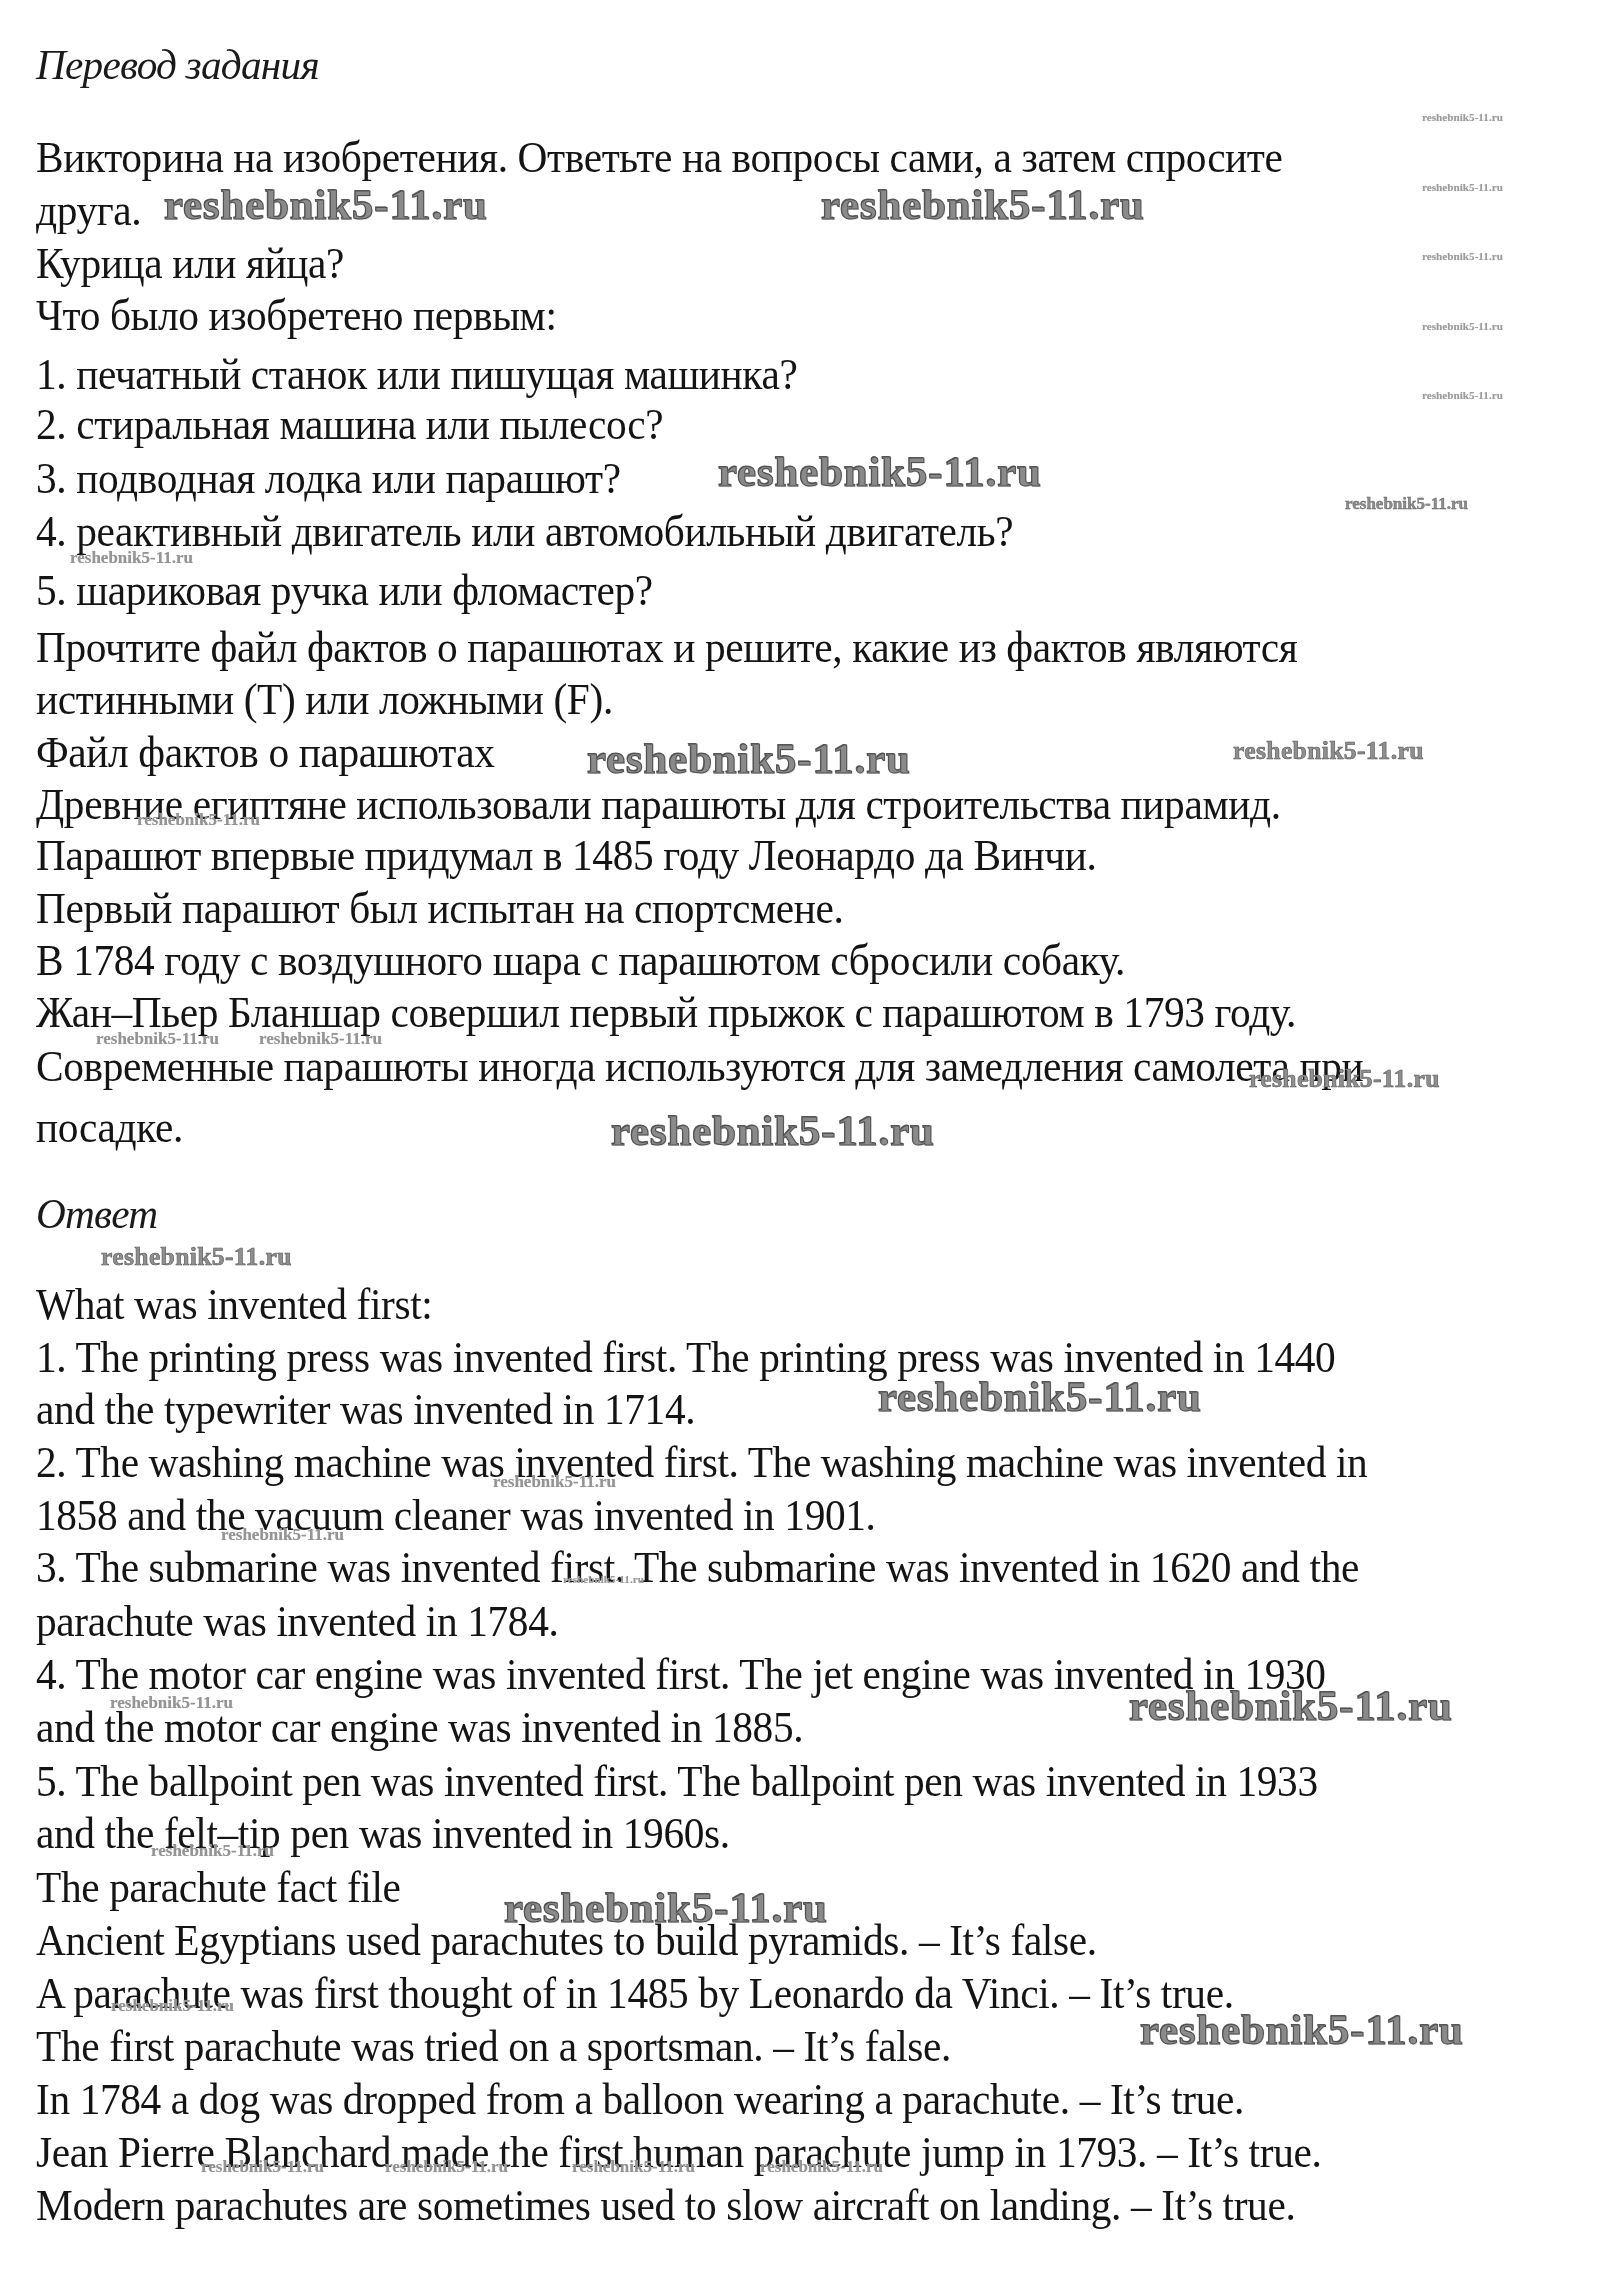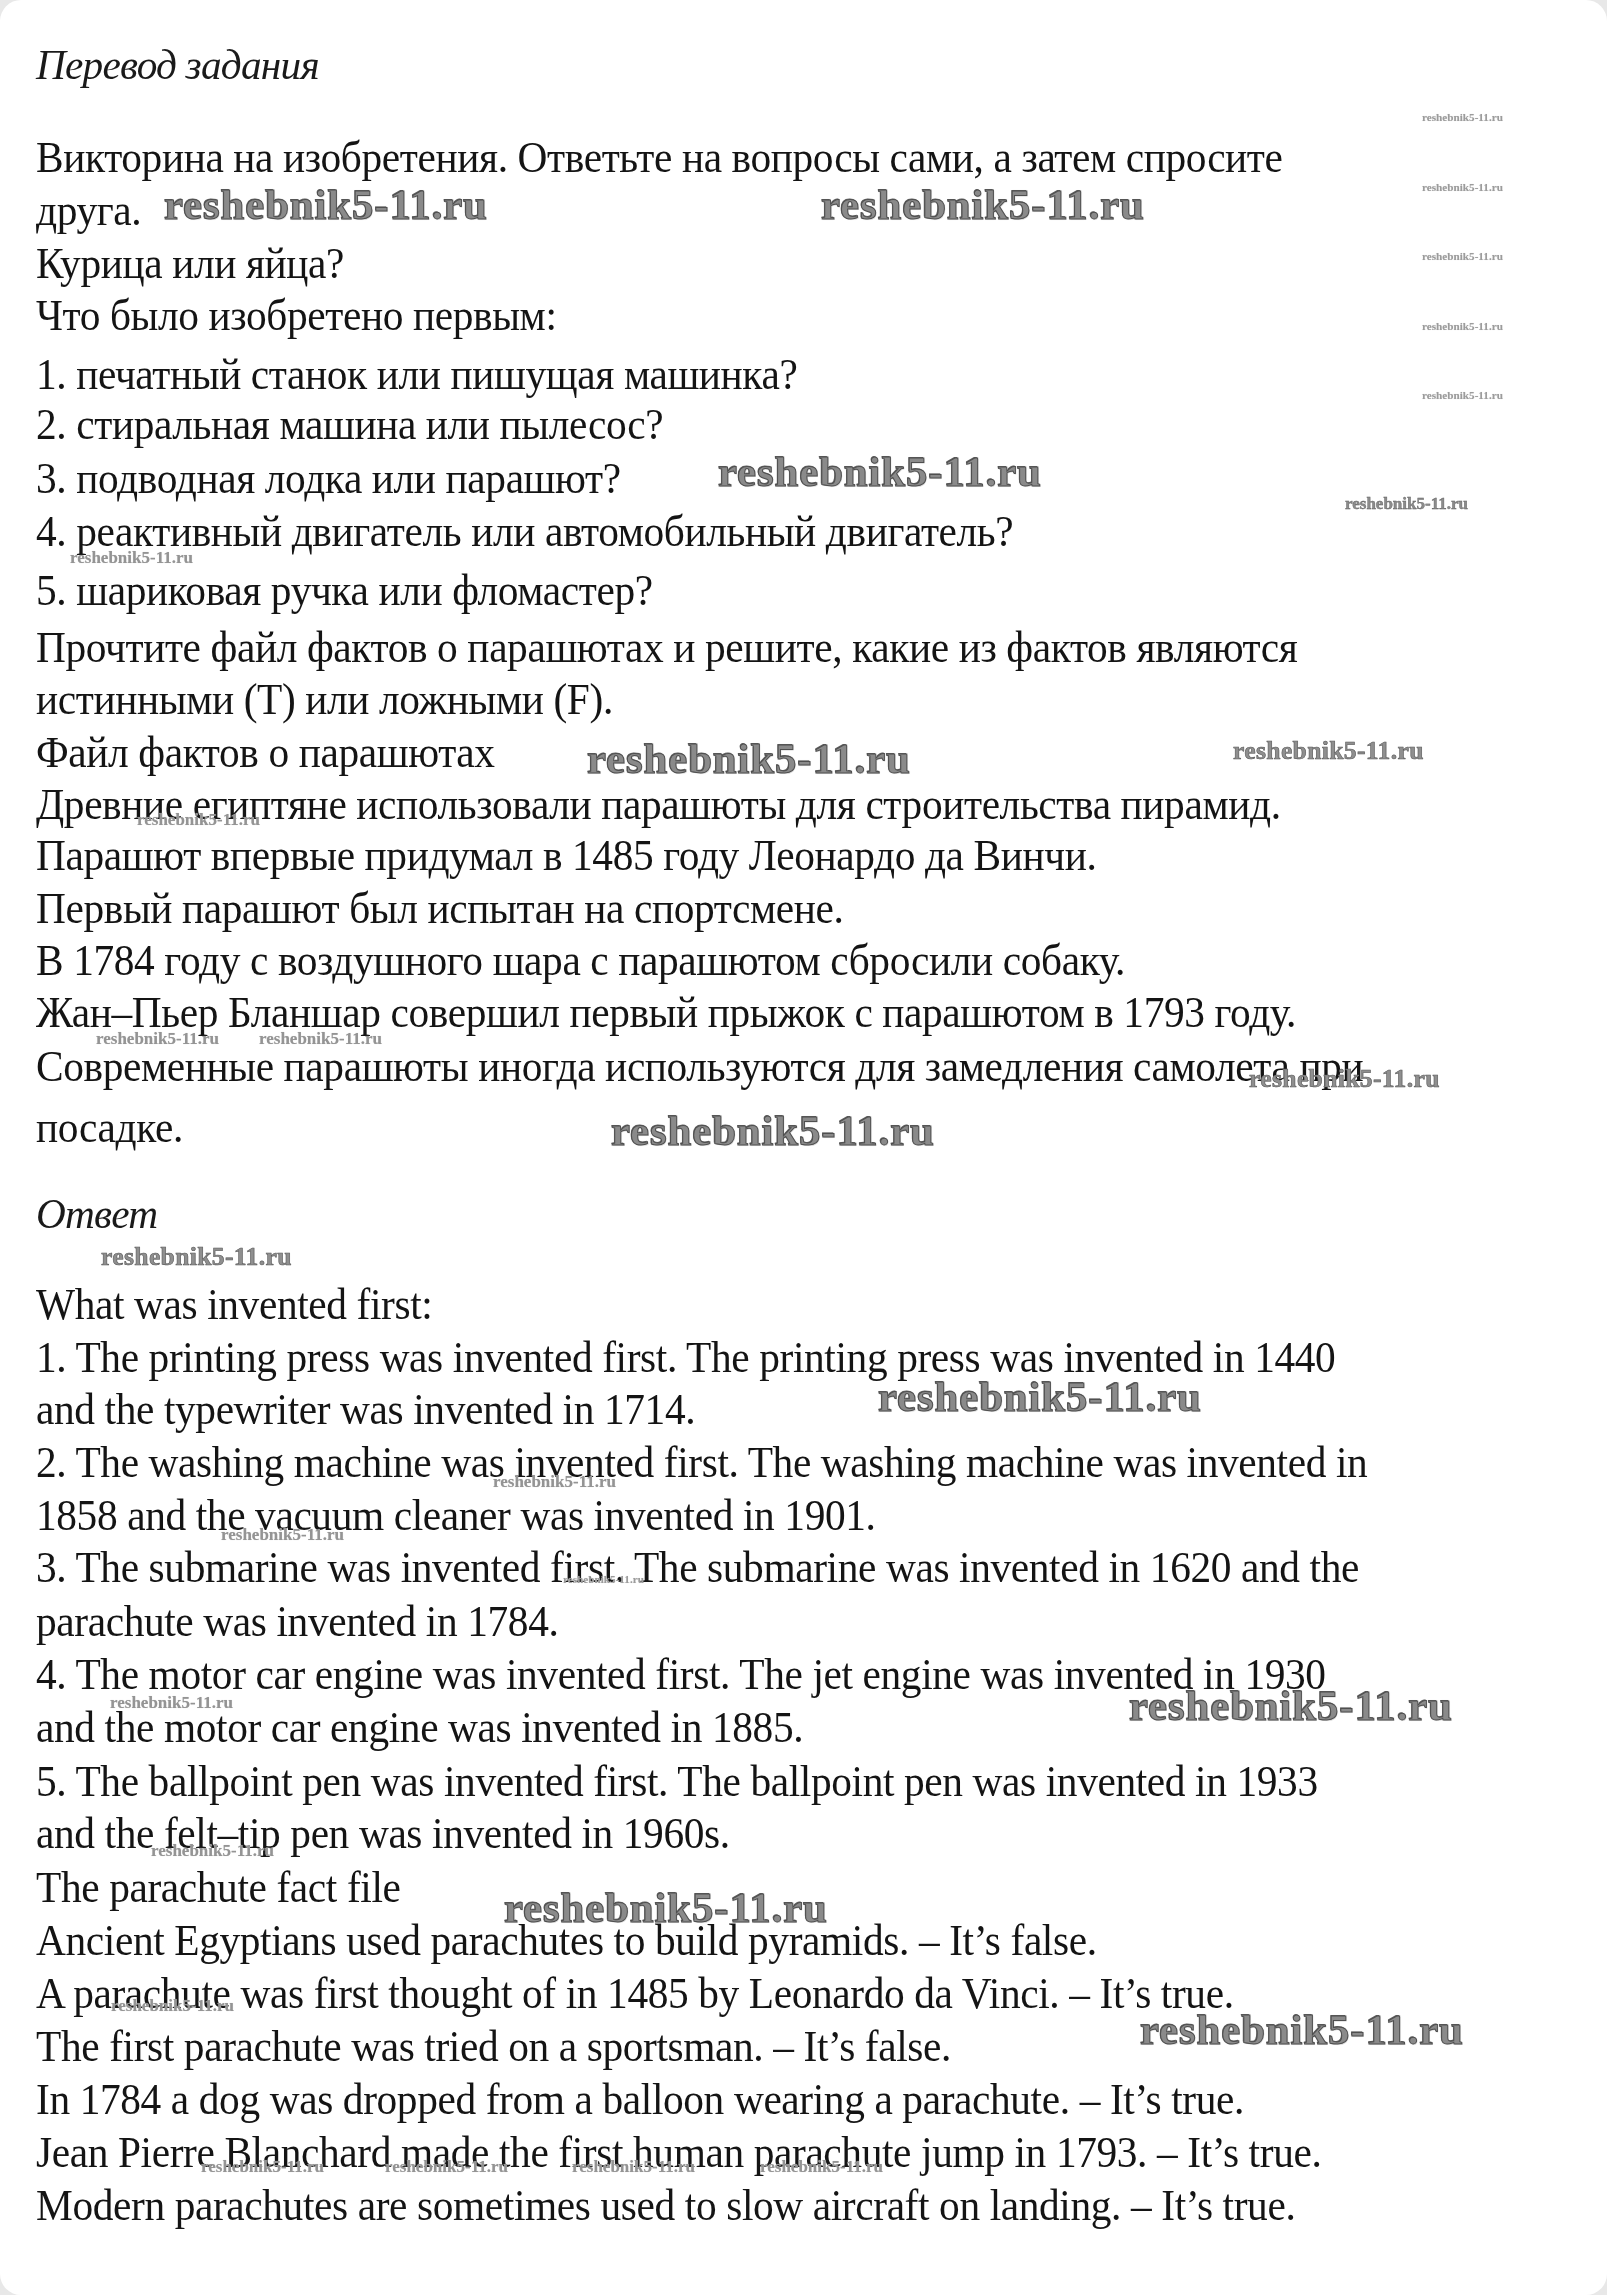--- a/index.html
+++ b/index.html
@@ -4,21 +4,20 @@
 <style>
   html, body { margin: 0; padding: 0; background: #e8e8e8; }
   .page {
     position: relative;
     width: 1607px;
     height: 2295px;
     background: #ffffff;
     overflow: hidden;
     font-family: "Liberation Serif", "DejaVu Serif", serif;
     color: #141414;
-    border-radius: 21px;
   }
   .heading {
     position: absolute;
     left: 36px;
     font-style: italic;
     font-size: 43px;
     letter-spacing: -0.8px;
     white-space: nowrap;
     transform: scaleX(0.96);
     transform-origin: 0 50%;

